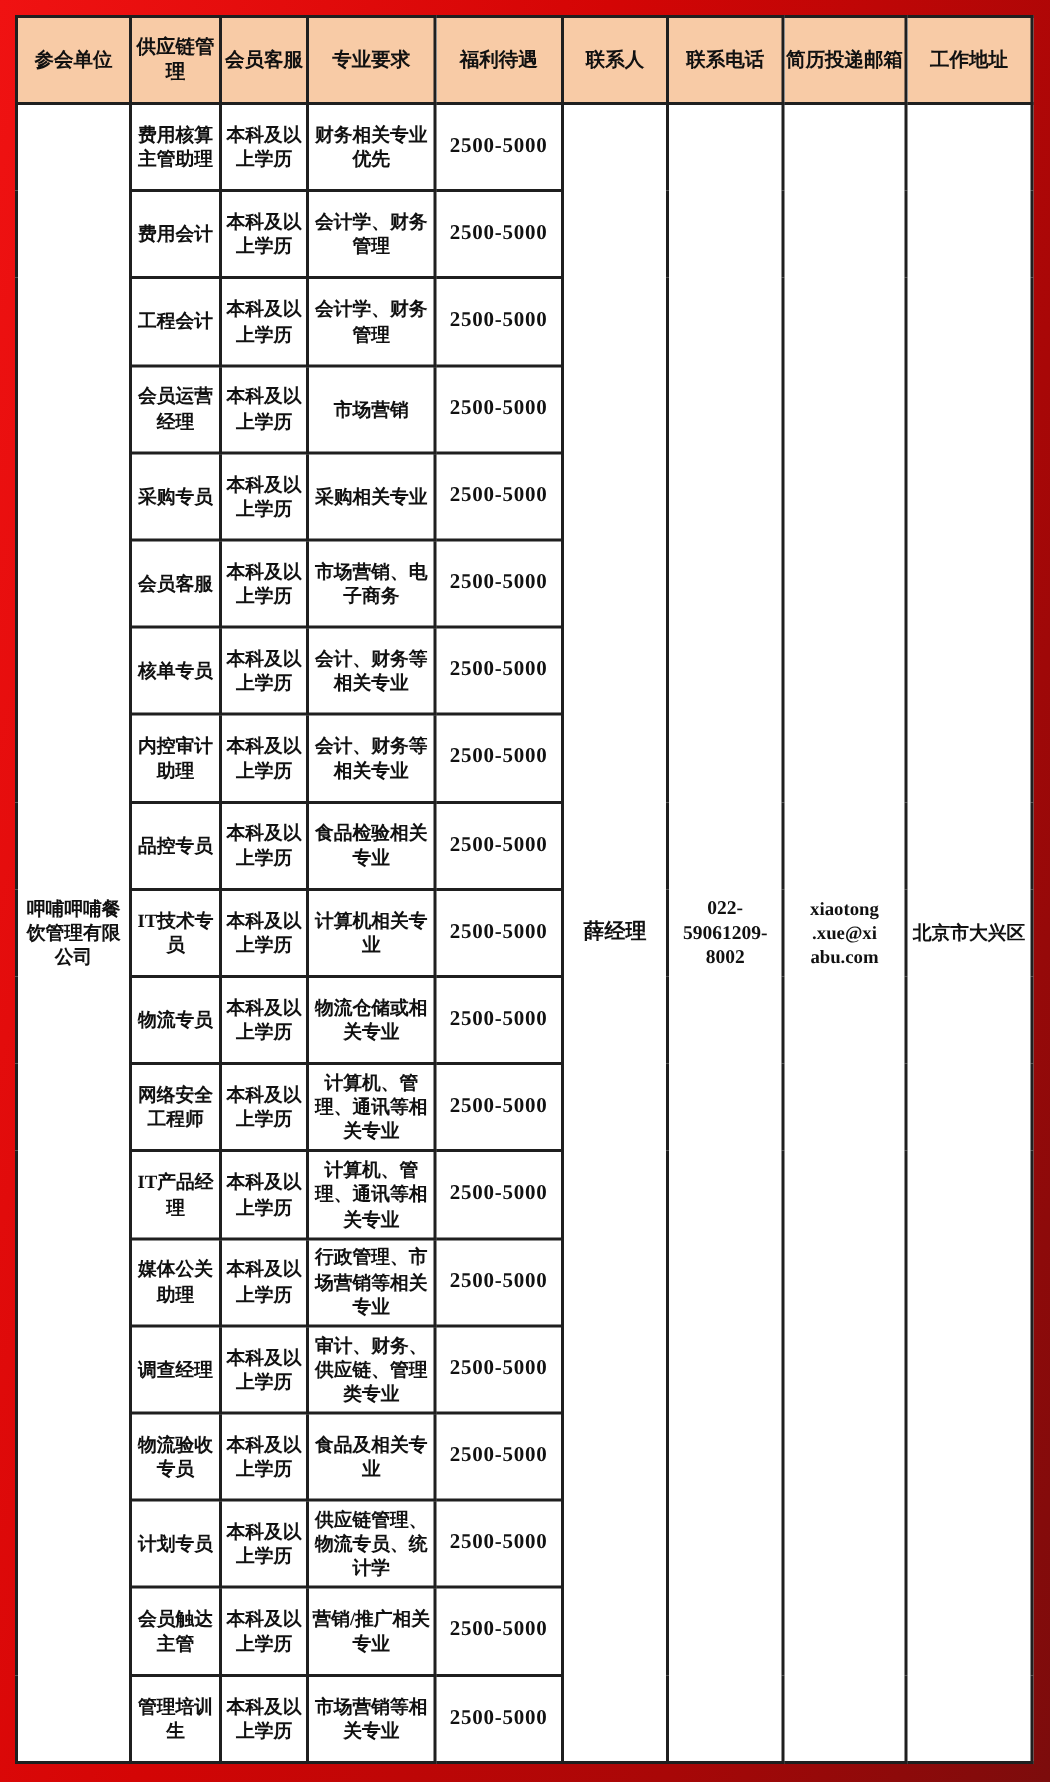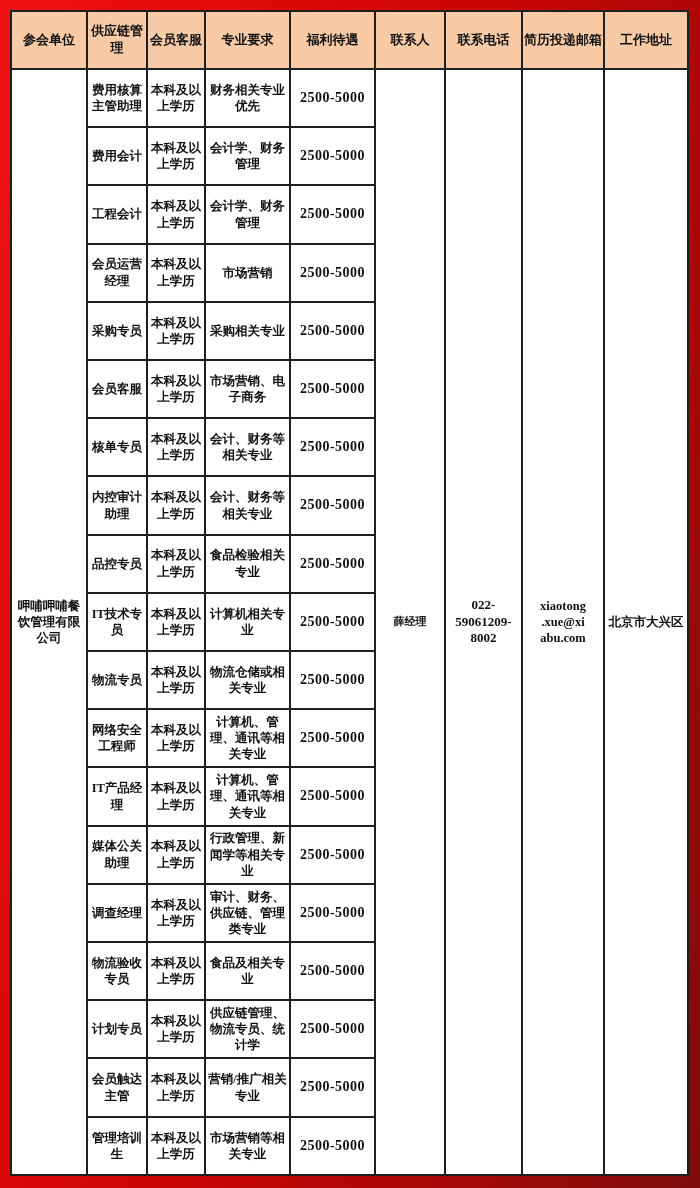--- a/index.html
+++ b/index.html
@@ -36,21 +36,21 @@
     background: #f8cba6;
     font-size: 13px;
     padding: 2px 0;
   }
   td { font-size: 12.5px; background: #ffffff; }
   .c-company  { font-size: 12.5px; }
   .c-pos      { font-size: 12.5px; }
   .c-edu      { font-size: 12.5px; }
   .c-major    { font-size: 12.5px; padding: 2px 0; }
   .c-salary   { font-size: 14px; letter-spacing: 0.5px; }
-  .c-contact  { font-size: 11px; font-family: Liberation Mono, monospace; }
+  .c-contact  { font-size: 14px; }
   .c-phone    { font-size: 13px; overflow-wrap: break-word; margin-left: 24px; }
   .c-email    { font-size: 12.5px; overflow-wrap: anywhere; padding: 17px; }
   .c-address  { font-size: 12.5px; margin-left: 32px; }
 </style>
 </head>
 <body>
 
 <div class="frame">
   <table class="job-table">
     <colgroup>
@@ -157,21 +157,21 @@
   </tr>
         <tr>
     <td class="c-pos">IT产品经理</td>
     <td class="c-edu">本科及以上学历</td>
     <td class="c-major">计算机、管理、通讯等相关专业</td>
     <td class="c-salary">2500-5000</td>
   </tr>
         <tr>
     <td class="c-pos">媒体公关助理</td>
     <td class="c-edu">本科及以上学历</td>
-    <td class="c-major">行政管理、新闻学等相关专业</td>
+    <td class="c-major">行政管理、市场营销等相关专业</td>
     <td class="c-salary">2500-5000</td>
   </tr>
         <tr>
     <td class="c-pos">调查经理</td>
     <td class="c-edu">本科及以上学历</td>
     <td class="c-major">审计、财务、供应链、管理类专业</td>
     <td class="c-salary">2500-5000</td>
   </tr>
         <tr>
     <td class="c-pos">物流验收专员</td>

